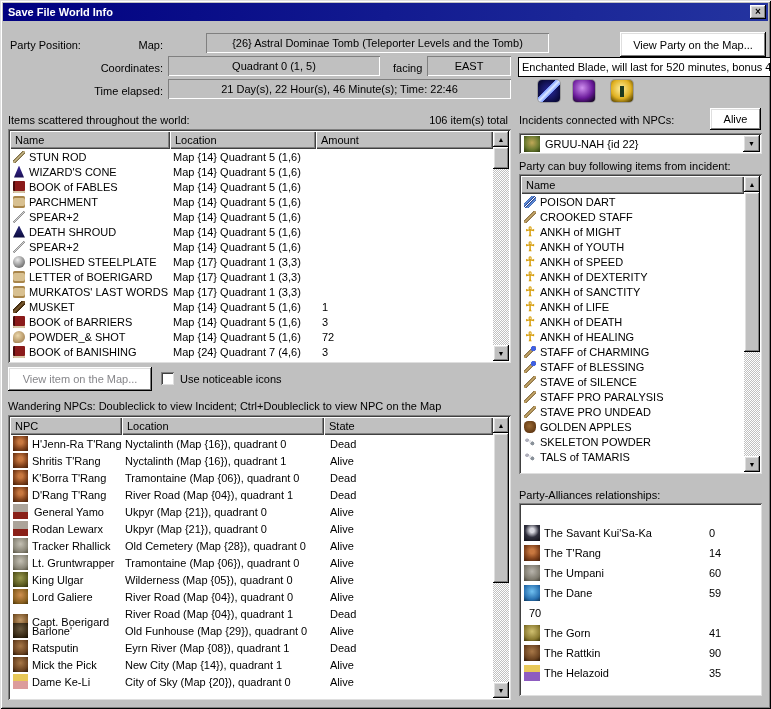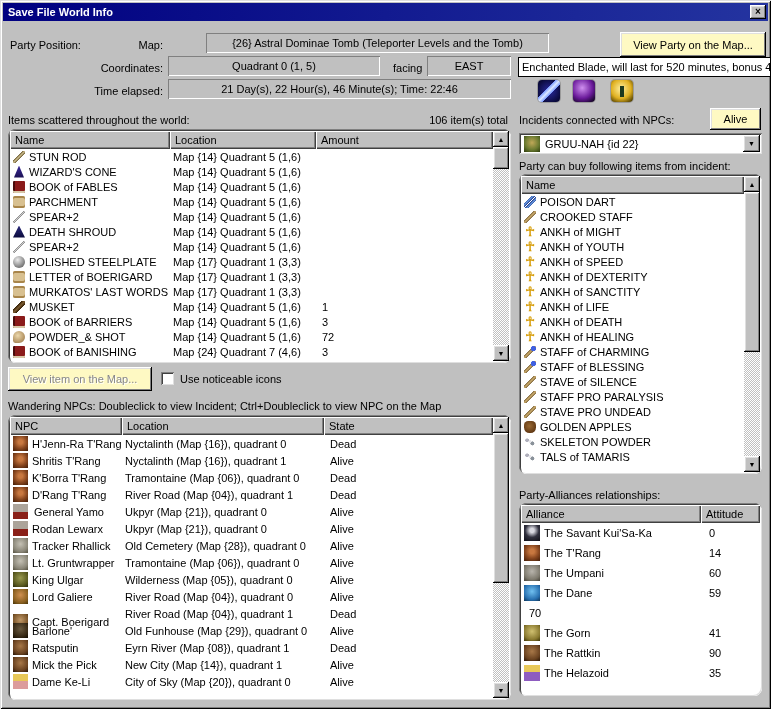--- a/index.html
+++ b/index.html
@@ -11,28 +11,28 @@
   .titlebar{position:absolute;left:3px;top:3px;right:3px;height:18px;
     background:linear-gradient(90deg,#000080,#2434a0);color:#fff;font-weight:bold;
     display:flex;align-items:center;padding-left:5px;}
   .tb-close{position:absolute;right:2px;top:2px;width:16px;height:14px;background:#c0c0c0;
     box-shadow:inset -1px -1px 0 #000, inset 1px 1px 0 #fff, inset -2px -2px 0 #808080, inset 2px 2px 0 #dfdfdf;
     display:flex;align-items:center;justify-content:center;color:#000;font-weight:bold;font-size:10px;line-height:10px;}
   .lbl{position:absolute;white-space:nowrap;}
   .rlbl{position:absolute;white-space:nowrap;text-align:right;}
   .fld{position:absolute;background:#c0c0c0;box-shadow:inset 1px 1px 0 #808080, inset -1px -1px 0 #fff;
     display:flex;align-items:center;justify-content:center;white-space:nowrap;}
-  .btn{position:absolute;background:#fef9c3;
+  .btn{position:absolute;background:#ffffff;
     box-shadow:inset -1px -1px 0 #000, inset 1px 1px 0 #fff, inset -2px -2px 0 #808080, inset 2px 2px 0 #dfdfdf;
     display:flex;align-items:center;justify-content:center;white-space:nowrap;cursor:default;}
   .btn.disabled{color:#86868a;text-shadow:1px 1px 0 #ffffff;}
   .tip{position:absolute;background:#fff;border:1px solid #000;display:flex;align-items:center;
     padding:0 3px;white-space:nowrap;overflow:hidden;}
   .listview{position:absolute;background:#fff;
-    box-shadow:inset 1px 1px 0 #808080, inset -1px -1px 0 #dfdfdf, inset 2px 2px 0 #404040, inset -2px -2px 0 #fff;border-radius:8px;}
+    box-shadow:inset 1px 1px 0 #808080, inset -1px -1px 0 #dfdfdf, inset 2px 2px 0 #404040, inset -2px -2px 0 #fff;}
   .lv-inner{position:absolute;left:2px;top:2px;right:2px;bottom:2px;overflow:hidden;}
   .lv-head{display:flex;height:18px;}
   .hcell{background:#c0c0c0;box-shadow:inset 1px 1px 0 #fff, inset -1px -1px 0 #404040, inset -2px -2px 0 #808080;
     display:flex;align-items:center;padding-left:5px;flex:none;overflow:hidden;}
   .lv-body{position:absolute;left:0;top:18px;right:0;bottom:0;overflow:hidden;}
   .lv-row{display:flex;align-items:center;white-space:nowrap;}
   .cell{display:flex;align-items:center;gap:4px;padding-left:3px;flex:none;overflow:hidden;white-space:nowrap;}
   .sb{position:absolute;top:0;right:0;bottom:0;width:16px;
     background-color:#fff;background-image:conic-gradient(#c0c0c0 25%,transparent 0 50%,#c0c0c0 0 75%,transparent 0);
     background-size:2px 2px;}
@@ -578,24 +578,20 @@
         <div class="sb-thumb" style="top:16px;height:160px;"></div>
         <div class="sb-btn sb-down">▼</div>
       </div>
     </div>
   </div>
 
   <div class="lbl" style="left:519px;top:489px;">Party-Alliances relationships:</div>
 
   <div class="listview" style="left:519px;top:503px;width:243px;height:193px;">
     <div class="lv-inner">
-      <div class="lv-head">
-        <div class="hcell" style="width:180px;">Alliance</div>
-        <div class="hcell" style="width:59px;">Attitude</div>
-      </div>
       <div class="lv-body">
 
           <div class="lv-row" style="height:20px;">
             <span class="cell" style="width:180px;">
               <span class="ic ic16 i-savant"></span>
               <span>The Savant Kui'Sa-Ka</span>
             </span>
             <span class="cell" style="width:59px;padding-left:8px;">0</span>
           </div>
 

